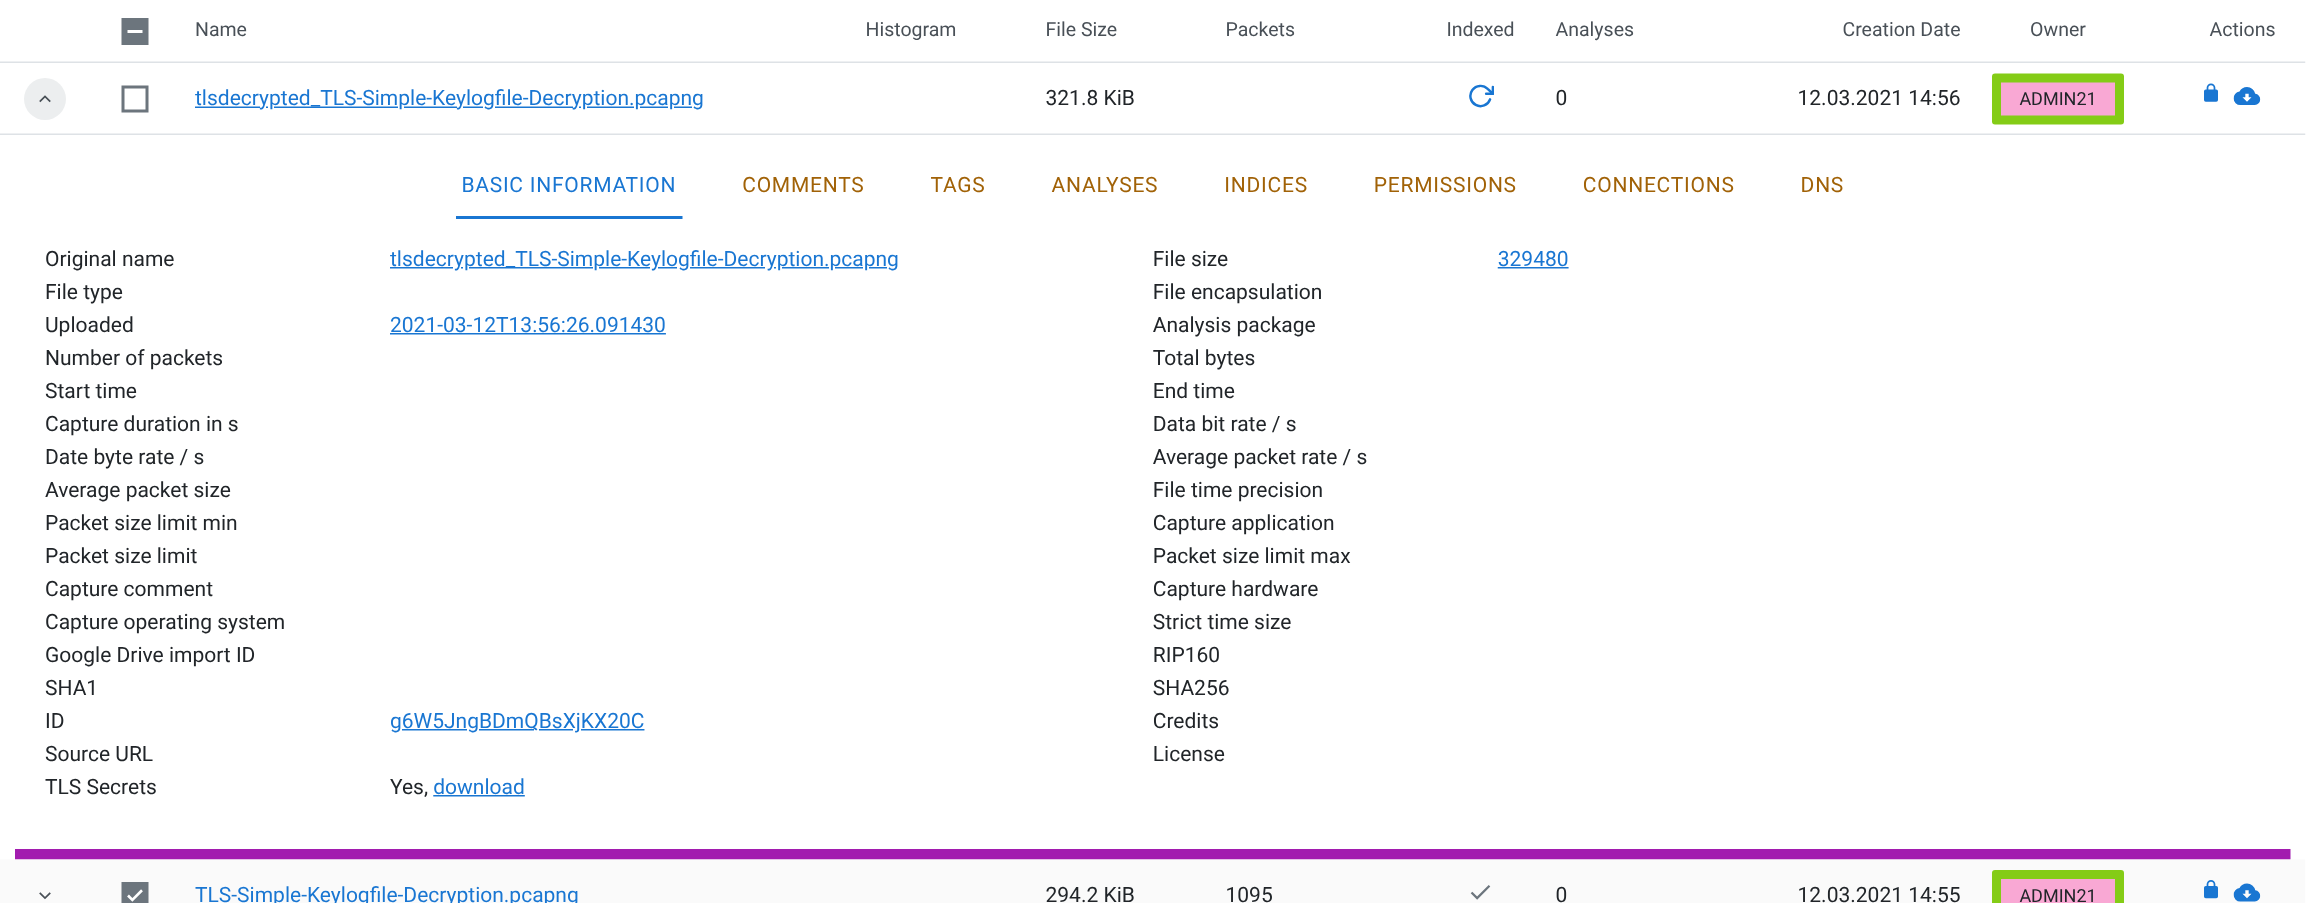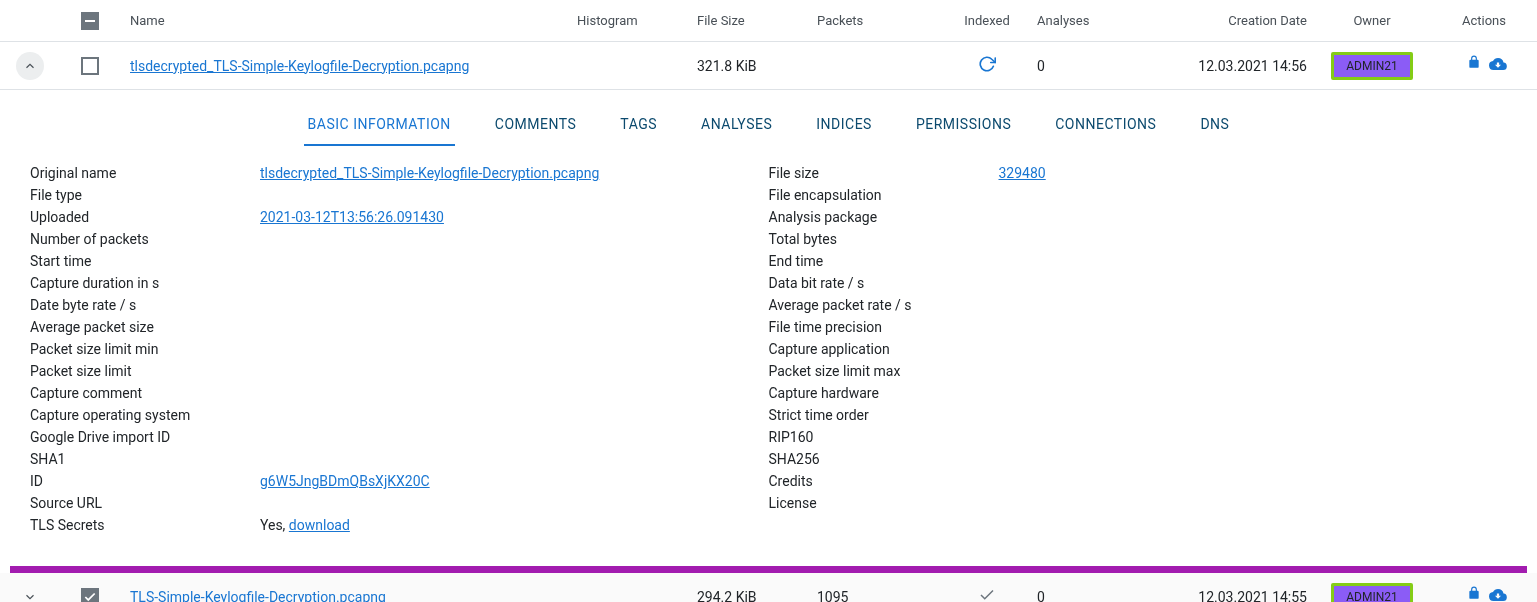--- a/index.html
+++ b/index.html
@@ -26,21 +26,21 @@
   .col-name   { flex: 1 1 0; min-width: 300px; padding-left: 10px; }
   .col-hist   { width: 120px; text-align:left; }
   .col-size   { width: 120px; text-align:left; }
   .col-pkts   { width: 120px; text-align:left; }
   .col-idx    { width: 100px; display:flex; justify-content:center; }
   .col-anl    { width: 100px; text-align:left; }
   .col-date   { width: 170px; text-align:right; }
   .col-owner  { width: 130px; display:flex; justify-content:center; }
   .col-act    { width: 100px; display:flex; justify-content:center; gap:8px; }
   .thead-row .th { color: #495057; font-size: 13px; font-weight: 400; }
-  .thead-row .col-act { justify-content:flex-end; padding-right:31px; }
+  .thead-row .col-act { justify-content:flex-end; padding-right:20px; }
   .expand-btn {
     width: 28px; height: 28px;
     border-radius: 50%;
     background: #eceeef;
     display:flex; align-items:center; justify-content:center;
     cursor: pointer;
     border: none;
   }
   .expand-btn svg { stroke: #495057; }
   .expand-btn.plain { background: transparent; }
@@ -55,45 +55,45 @@
     border: 2px solid #6c757d; background:#fff;
   }
   .checkbox-checked {
     width: 18px; height: 18px;
     background: #6c757d;
     display:flex; align-items:center; justify-content:center;
   }
   .checkbox-checked svg { stroke: #fff; }
   .link { color: #1976d2; text-decoration: underline; cursor:pointer; }
   .owner-badge {
-    border: 3px solid #84cc16;
+    border: 6px solid #84cc16;
     padding: 4px 12px;
     font-size: 12px;
     border-radius: 2px;
-    background:#8b5cf6;
+    background:#f9a8d4;
   }
   .icon-blue { color: #1976d2; }
   .details-panel {
     border-bottom: 7px solid #a21caf;
     padding: 10px 0 30px 0;
     margin: 0 10px;
   }
   .tabs {
     display:flex;
     justify-content:center;
     gap: 36px;
     height: 48px;
     align-items:center;
     border-bottom: none;
     position: relative;
   }
   .tab {
     font-size: 14px;
     letter-spacing: 0.5px;
-    color: #0c4a6e;
+    color: #a16207;
     cursor:pointer;
     padding: 14px 4px 12px 4px;
     border-bottom: 2px solid transparent;
   }
   .tab.active {
     color: #1976d2;
     border-bottom: 2px solid #1976d2;
   }
   .info-columns {
     display:flex;
@@ -301,21 +301,21 @@
           </div>
         <div class="info-row">
             <div class="info-label">Packet size limit max</div>
             <div class="info-value"></div>
           </div>
         <div class="info-row">
             <div class="info-label">Capture hardware</div>
             <div class="info-value"></div>
           </div>
         <div class="info-row">
-            <div class="info-label">Strict time order</div>
+            <div class="info-label">Strict time size</div>
             <div class="info-value"></div>
           </div>
         <div class="info-row">
             <div class="info-label">RIP160</div>
             <div class="info-value"></div>
           </div>
         <div class="info-row">
             <div class="info-label">SHA256</div>
             <div class="info-value"></div>
           </div>

